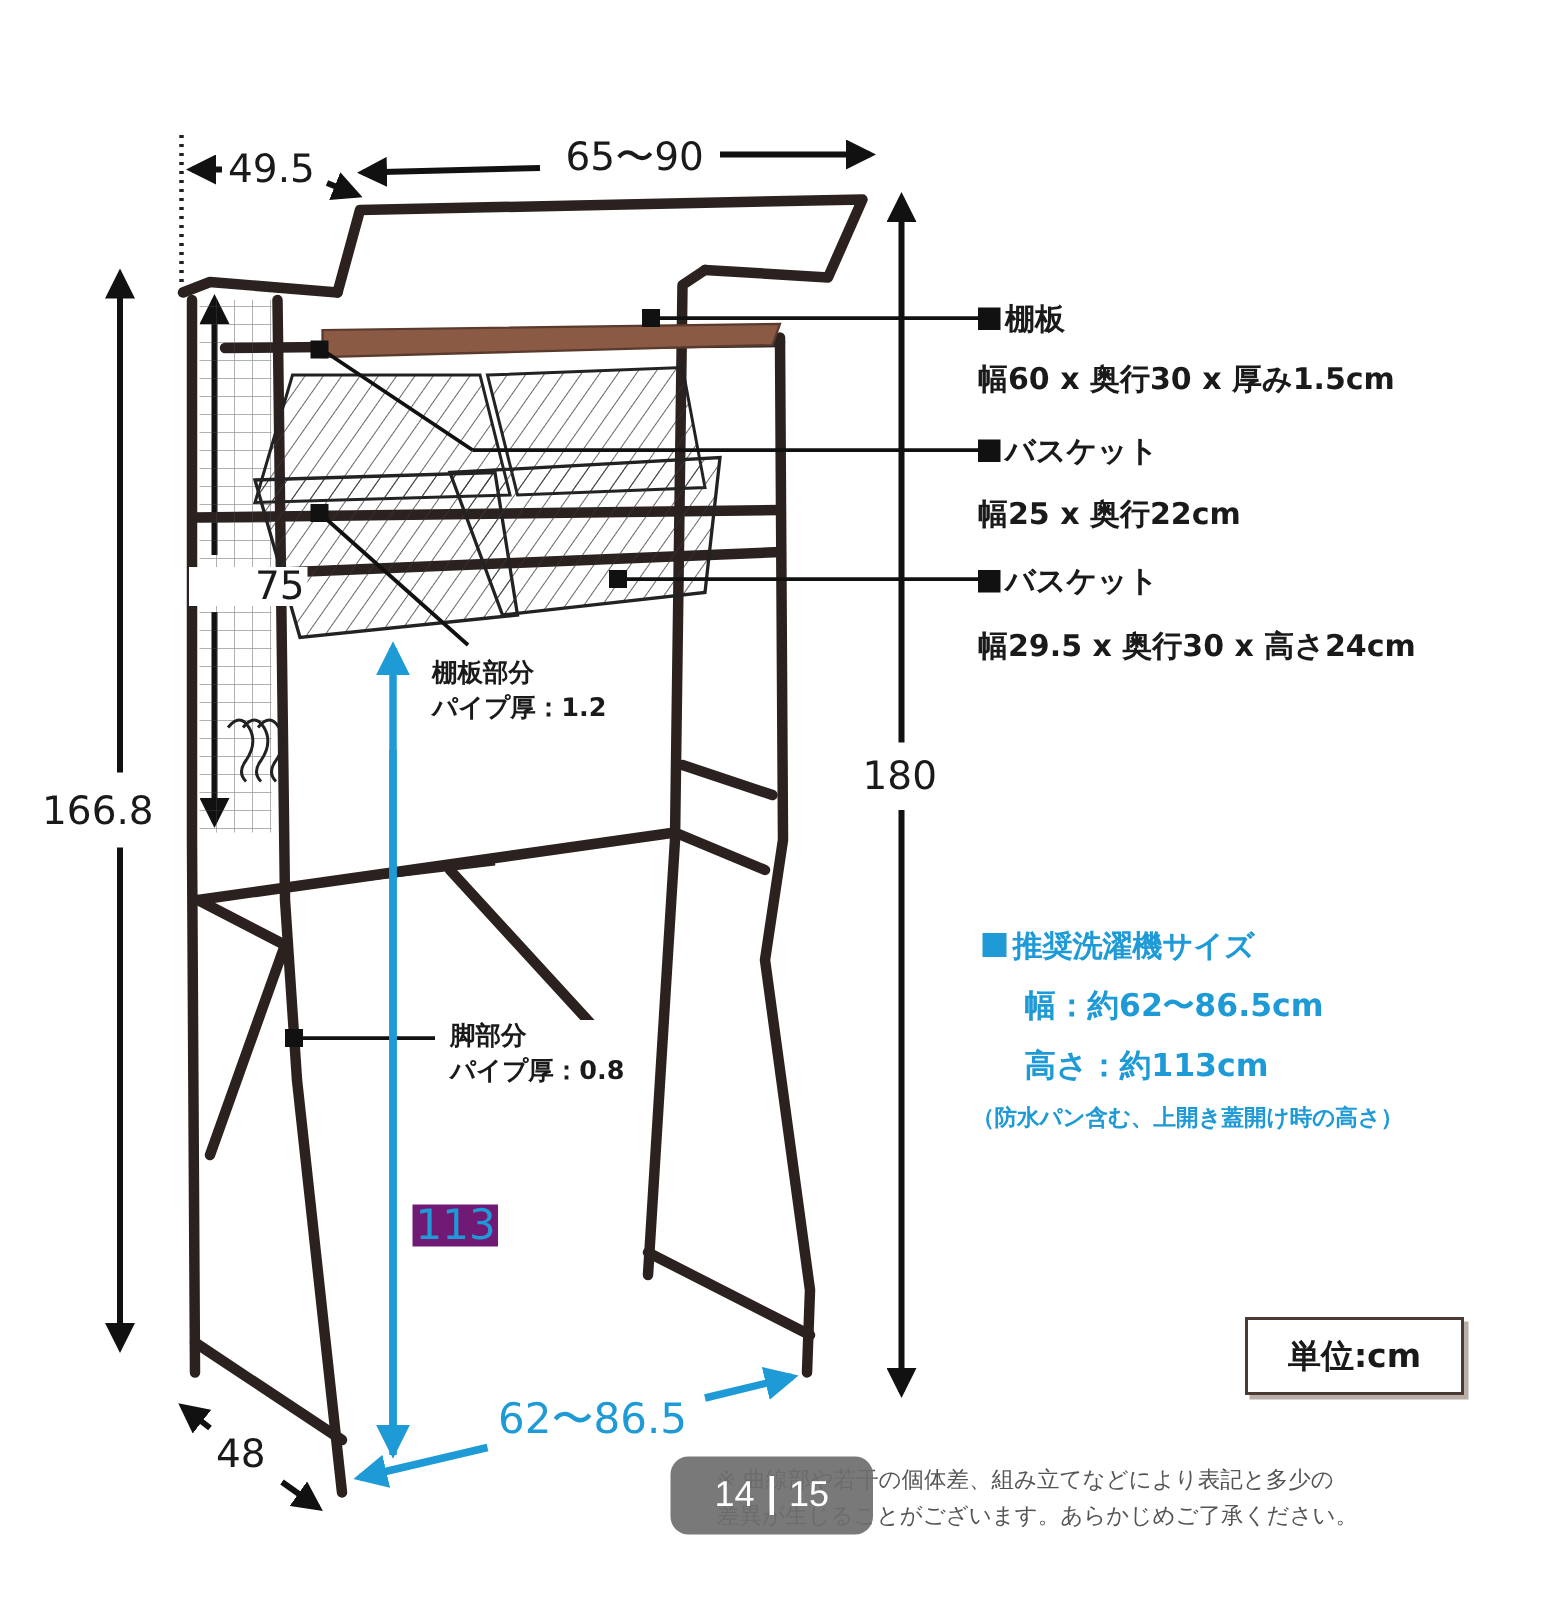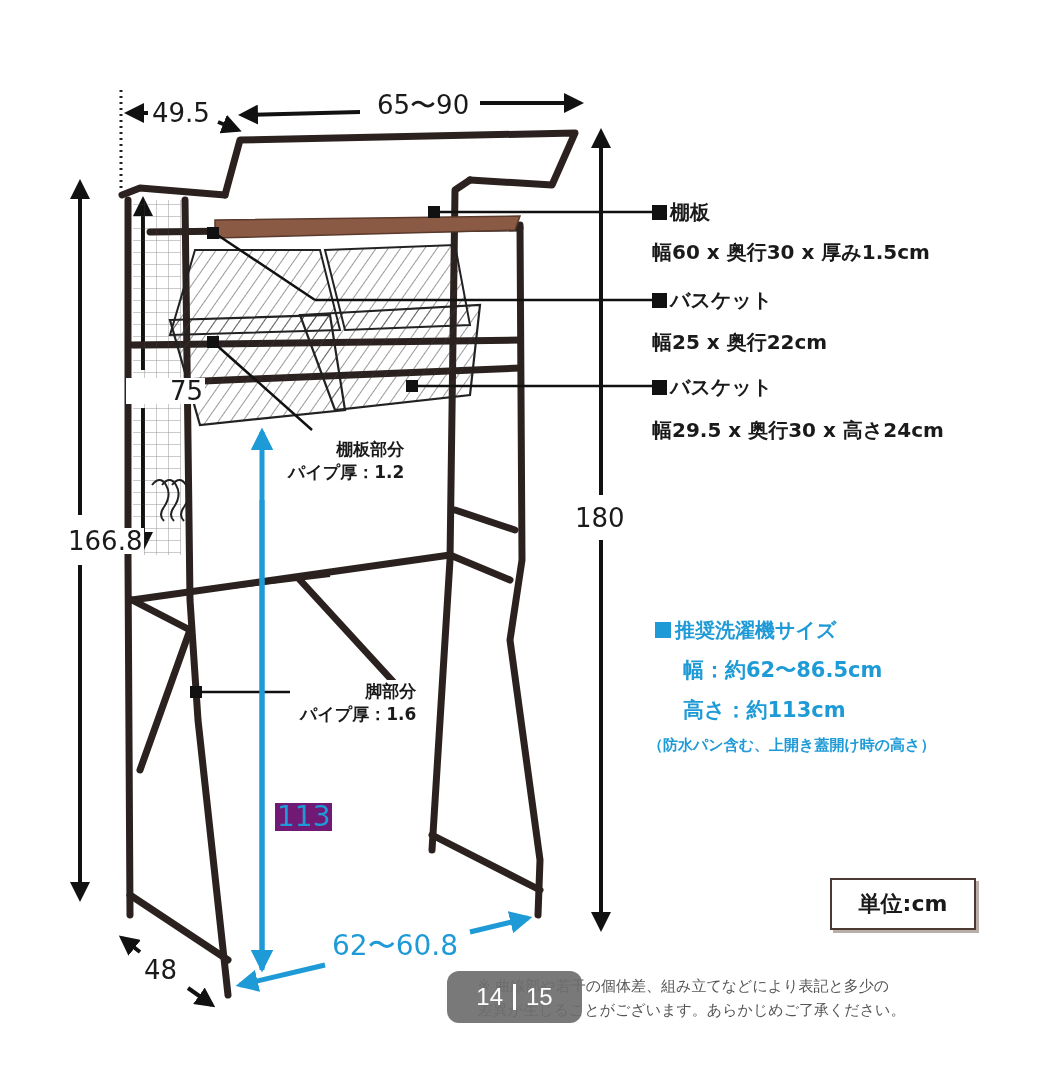--- a/index.html
+++ b/index.html
@@ -1,19 +1,19 @@
 <!DOCTYPE html>
 <html><head>
   <meta charset="utf-8">
   <style>
     html, body { margin: 0; padding: 0; background: #ffffff; }
     body { width: 1040px; height: 1080px; position: relative; overflow: hidden;
            font-family: "DejaVu Sans", "Liberation Sans", sans-serif; color: #1a1a1a; }
     #diagram { position: absolute; left: 0; top: 0; width: 1040px; height: 1080px; }
-    .lbl { position: absolute; white-space: nowrap; line-height: 1; text-align: right; }
+    .lbl { position: absolute; white-space: nowrap; line-height: 1; }
     .dim { font-size: 26px; color: #1a1a1a; background: #fff; padding: 0 2px; }
     .dim-blue { font-size: 28px; color: #1e9ad6; background: #701a75; padding: 0 2px; }
     .callout-title { font-size: 20px; font-weight: bold; color: #1a1a1a; }
     .callout-title .sq { display: inline-block; width: 15px; height: 15px; background: #111;
                          margin-right: 3px; vertical-align: -1px; }
     .callout-spec { font-size: 20px; font-weight: bold; color: #1a1a1a; }
     .pipe-note { font-size: 17px; font-weight: bold; color: #1a1a1a; line-height: 1.35; background: #fff; }
     .rec-title { font-size: 20px; font-weight: bold; color: #1e9ad6; }
     .rec-title .sq { display: inline-block; width: 16px; height: 16px; background: #1e9ad6;
                      margin-right: 4px; vertical-align: -1px; }
@@ -160,24 +160,24 @@
 
   <g stroke="#111" stroke-width="4">
     <line x1="140" y1="952" x2="122" y2="938" marker-end="url(#ah)"></line>
     <line x1="188" y1="988" x2="212" y2="1005" marker-end="url(#ah)"></line>
   </g>
 </svg>
 
 <div class="lbl dim" style="left:150px; top:100px;">49.5</div>
 <div class="lbl dim" style="left:375px; top:92px;">65〜90</div>
 <div class="lbl dim" style="left:573px; top:505px;">180</div>
-<div class="lbl dim" style="left:26px; top:528px;margin-left:40px;">166.8</div>
+<div class="lbl dim" style="left:26px; top:528px;">166.8</div>
 <div class="lbl dim" style="left:126px; top:378px;padding-left:44px;">75</div>
 <div class="lbl dim-blue" style="left:275px; top:803px;">113</div>
-<div class="lbl dim-blue" style="left:330px; top:932px; background:transparent;">62〜60.8</div>
+<div class="lbl dim-blue" style="left:330px; top:932px; background:transparent;">62〜86.5</div>
 <div class="lbl dim" style="left:142px; top:957px; background:transparent;">48</div>
 
 <div class="lbl callout-title" style="left:652px; top:202px;">
   <span class="sq"></span><span>棚板</span>
 </div>
 <div class="lbl callout-spec" style="left:652px; top:242px;">幅60 x 奥行30 x 厚み1.5cm</div>
 
 <div class="lbl callout-title" style="left:652px; top:290px;">
   <span class="sq"></span><span>バスケット</span>
 </div>
@@ -187,21 +187,21 @@
   <span class="sq"></span><span>バスケット</span>
 </div>
 <div class="lbl callout-spec" style="left:652px; top:420px;">幅29.5 x 奥行30 x 高さ24cm</div>
 
 <div class="lbl pipe-note" style="left:288px; top:438px;">
   <div>棚板部分</div>
   <div>パイプ厚：1.2</div>
 </div>
 <div class="lbl pipe-note" style="left:300px; top:680px;">
   <div>脚部分</div>
-  <div>パイプ厚：1.6</div>
+  <div>パイプ厚：0.8</div>
 </div>
 
 <div class="lbl rec-title" style="left:655px; top:620px;">
   <span class="sq"></span><span>推奨洗濯機サイズ</span>
 </div>
 <div class="lbl rec-line" style="left:655px; top:660px;">幅：約62〜86.5cm</div>
 <div class="lbl rec-line" style="left:655px; top:700px;">高さ：約113cm</div>
 <div class="lbl rec-note" style="left:648px; top:738px;">（防水パン含む、上開き蓋開け時の高さ）</div>
 
 <div class="unit-box">単位:cm</div>

